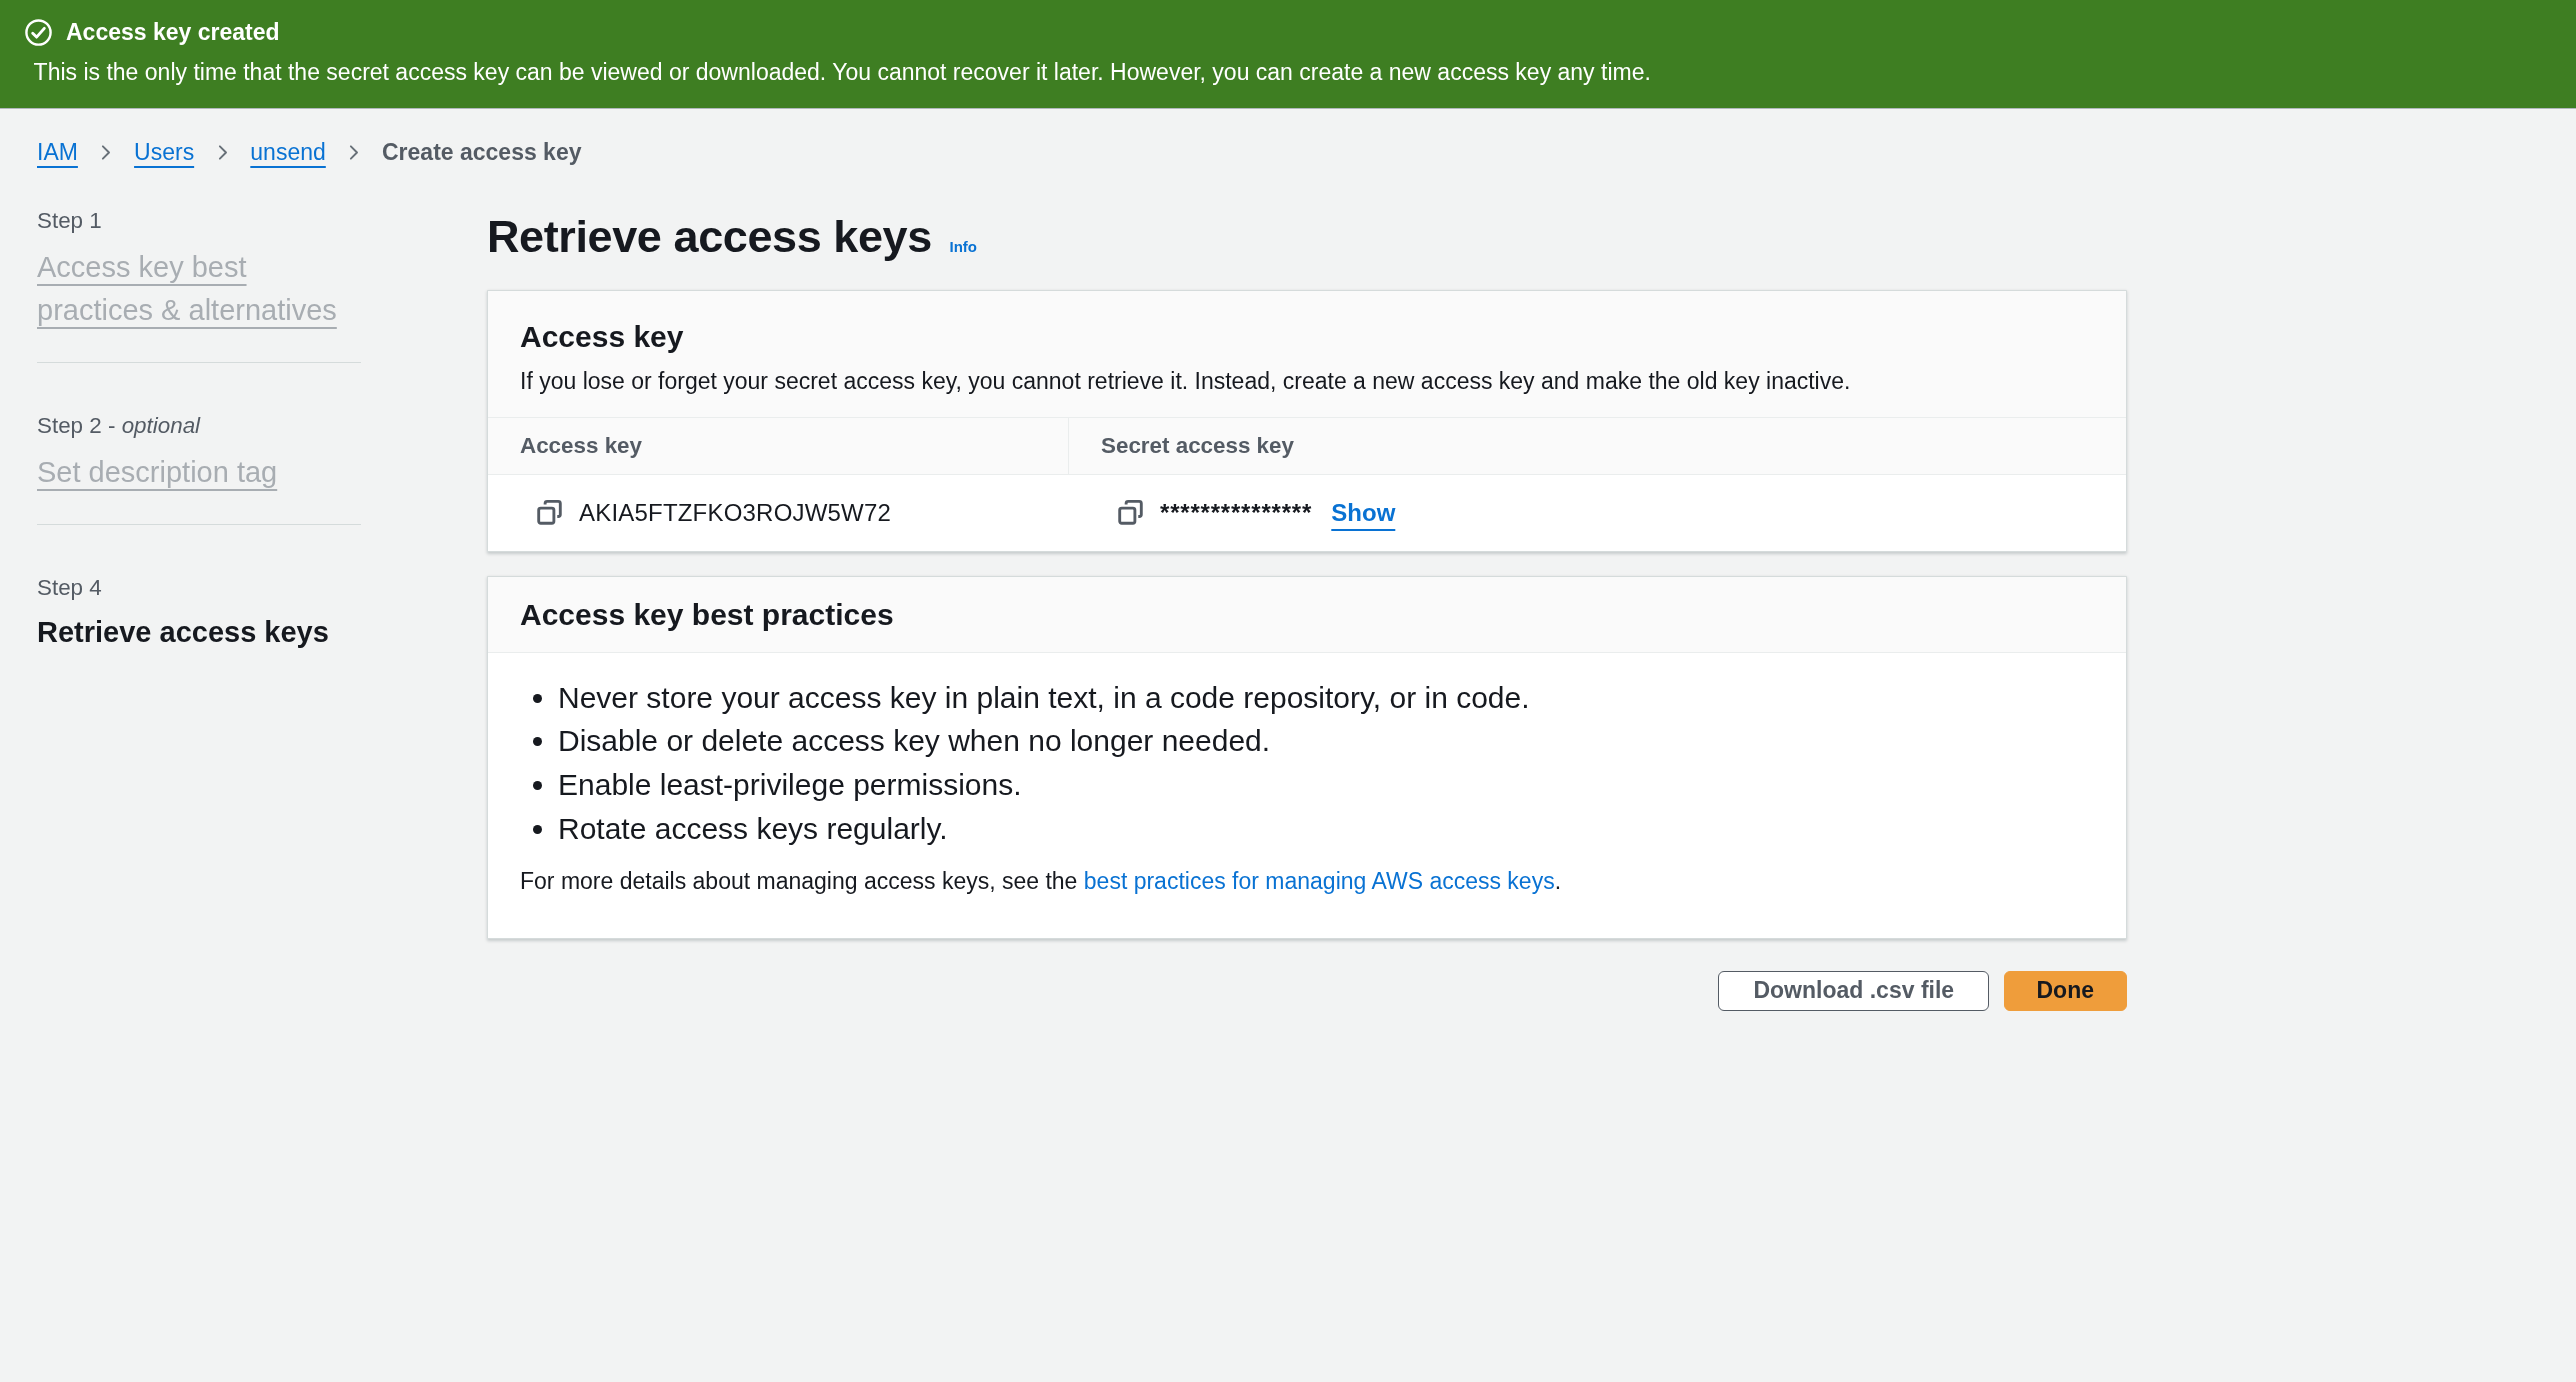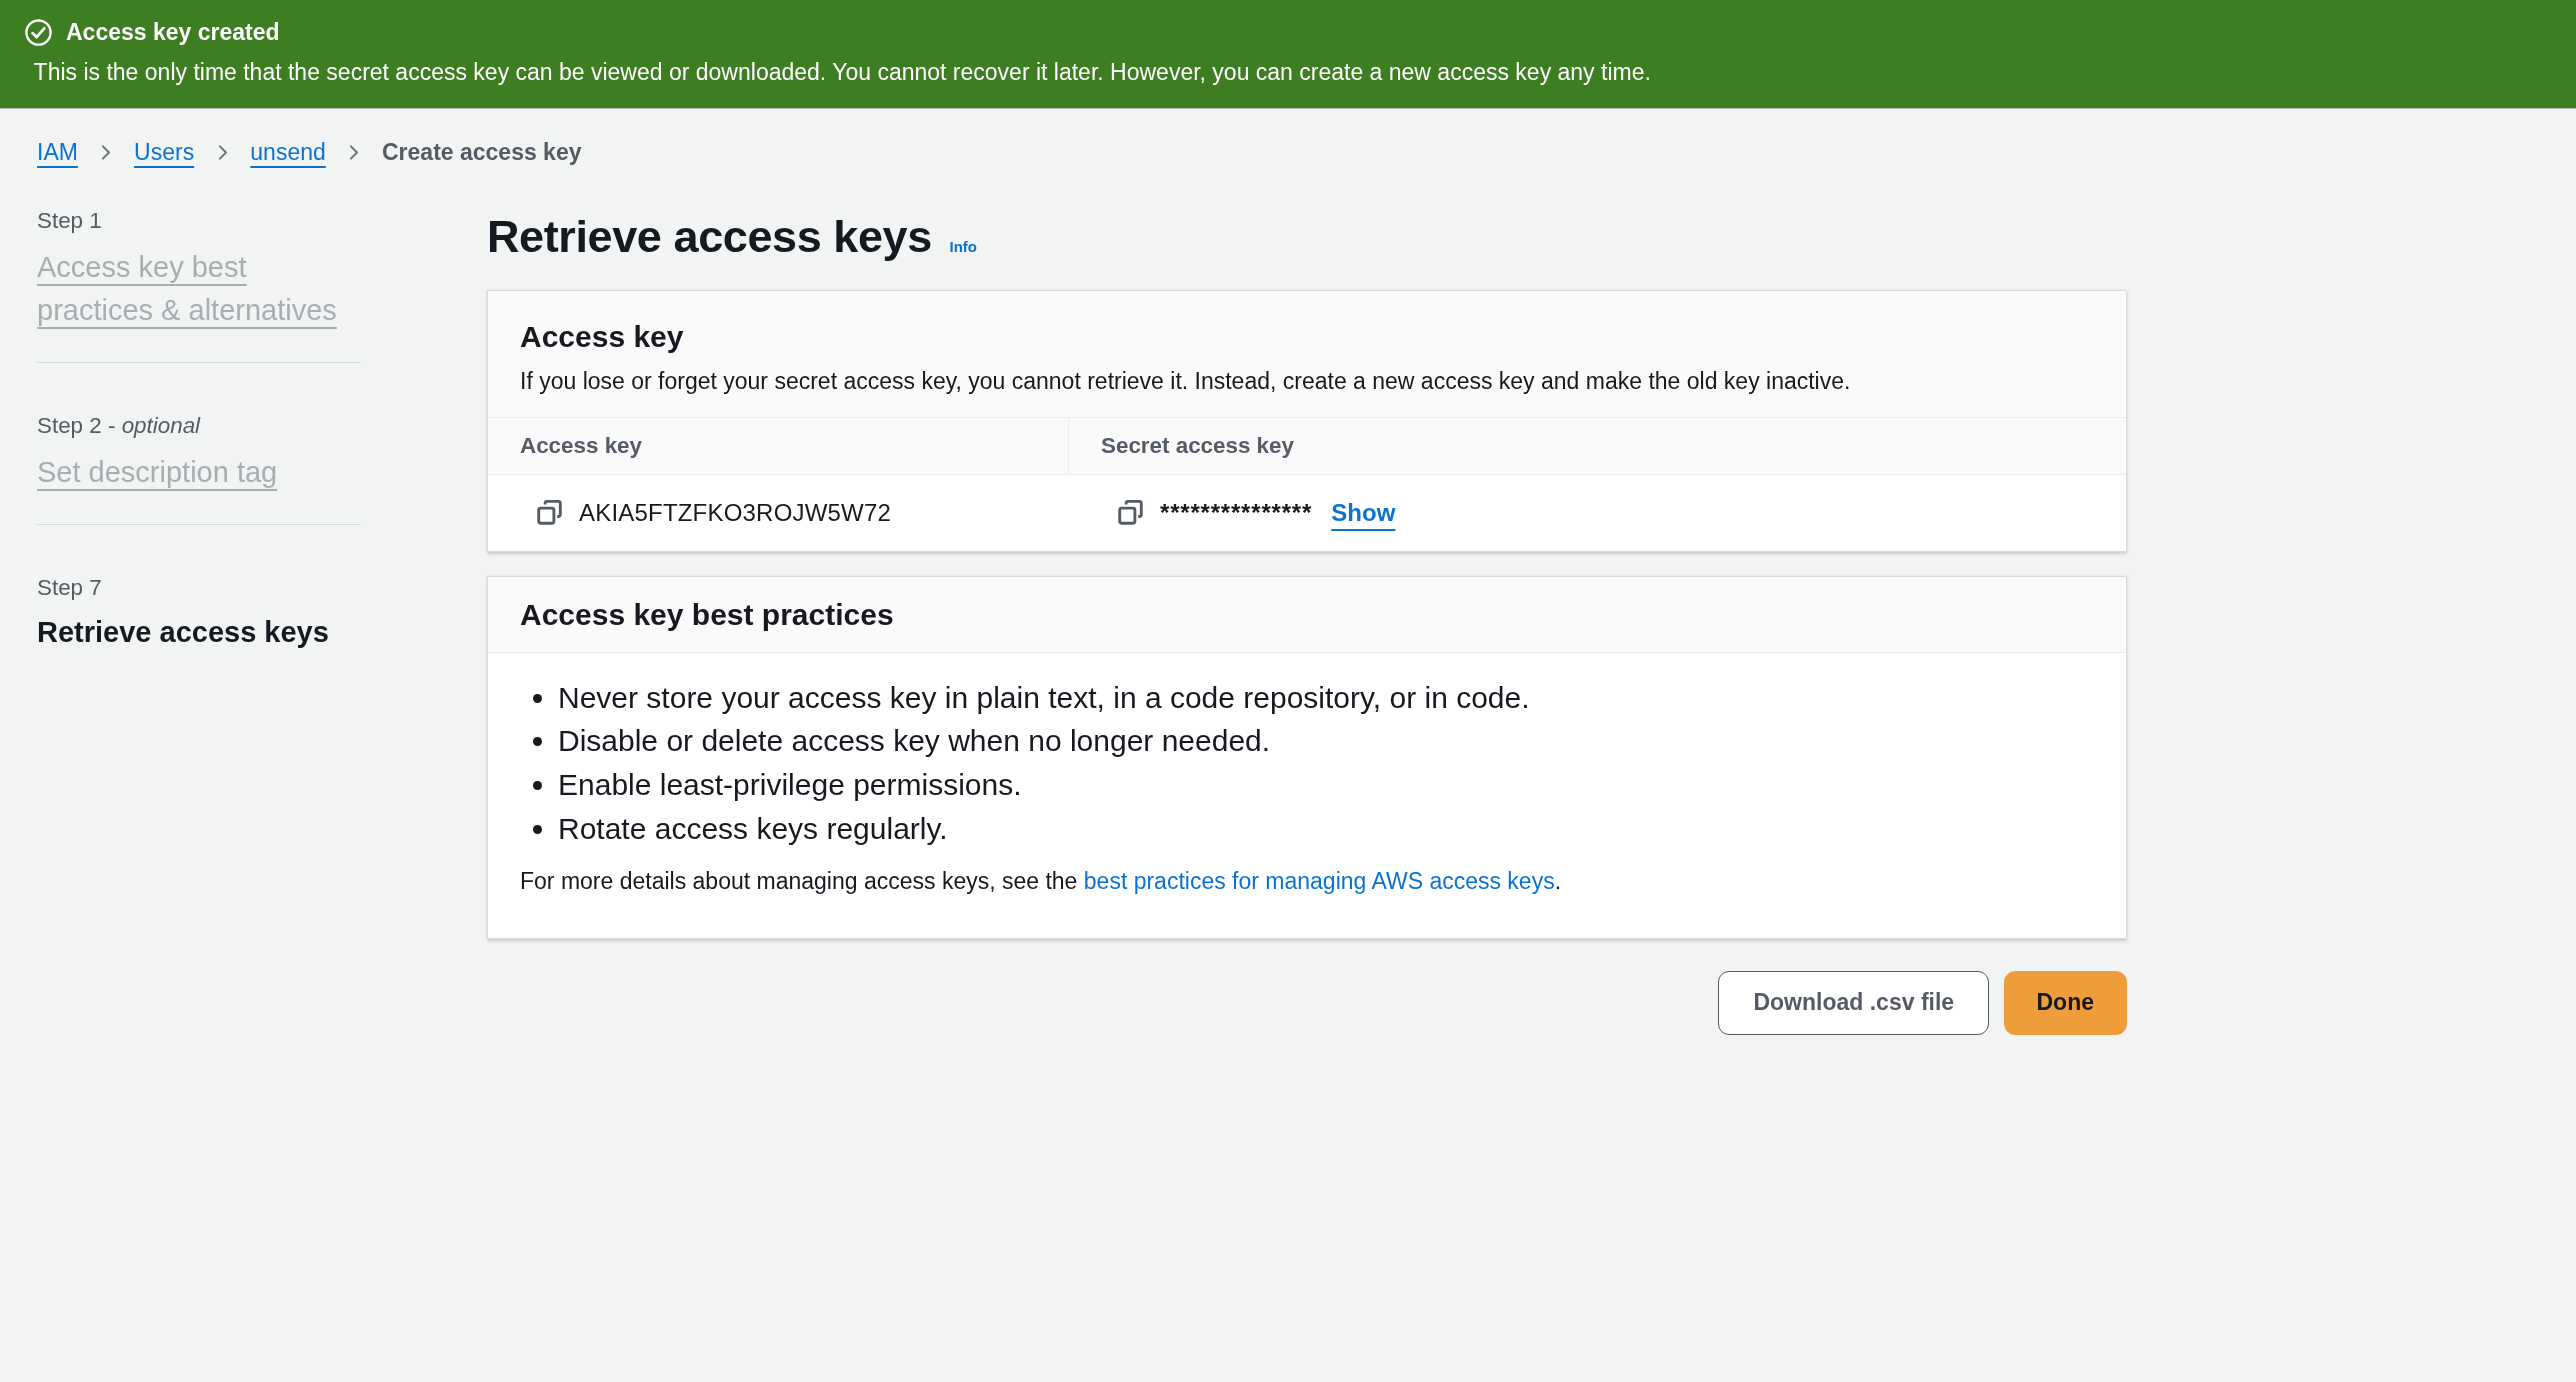--- a/index.html
+++ b/index.html
@@ -139,22 +139,22 @@
   .bullets { list-style: disc; padding-left: 38px; }
   .bullets li { font-size: 30px; line-height: 30px; margin-bottom: 13.6px; }
   .footer-line { font-size: 23px; line-height: 30px; margin-top: 22.4px; }
   .footer-link { color: var(--link-blue, #0972d3); cursor: pointer; }
 
   
   .actions { display: flex; justify-content: flex-end; gap: 14.4px; margin-top: 32px; }
   .btn {
     font-family: "Liberation Sans", sans-serif;
     font-size: 23px; font-weight: 700;
-    height: 64px;
-    border-radius: 11px;
+    height: 40px;
+    border-radius: 6px;
     cursor: pointer;
     line-height: 1;
   }
   .btn-secondary {
     background: #ffffff;
     color: #545b64;
     border: 1.6px solid #545b64;
     padding: 0 34px;
   }
   .btn-primary {
@@ -203,21 +203,21 @@
         <span class="step-link">Access key best practices &amp; alternatives</span>
       </div>
     </div>
     <div class="step">
       <div class="step-label"><span>Step 2 - </span><span class="optional">optional</span></div>
       <div class="step-link-wrap">
         <span class="step-link">Set description tag</span>
       </div>
     </div>
     <div class="step">
-      <div class="step-label">Step 7</div>
+      <div class="step-label">Step 4</div>
       <div class="step-current">Retrieve access keys</div>
     </div>
   </div>
 
   <div class="main">
 
     <div class="page-title-row">
       <h1 class="page-title">Retrieve access keys</h1>
       <span class="info-link">Info</span>
     </div>

